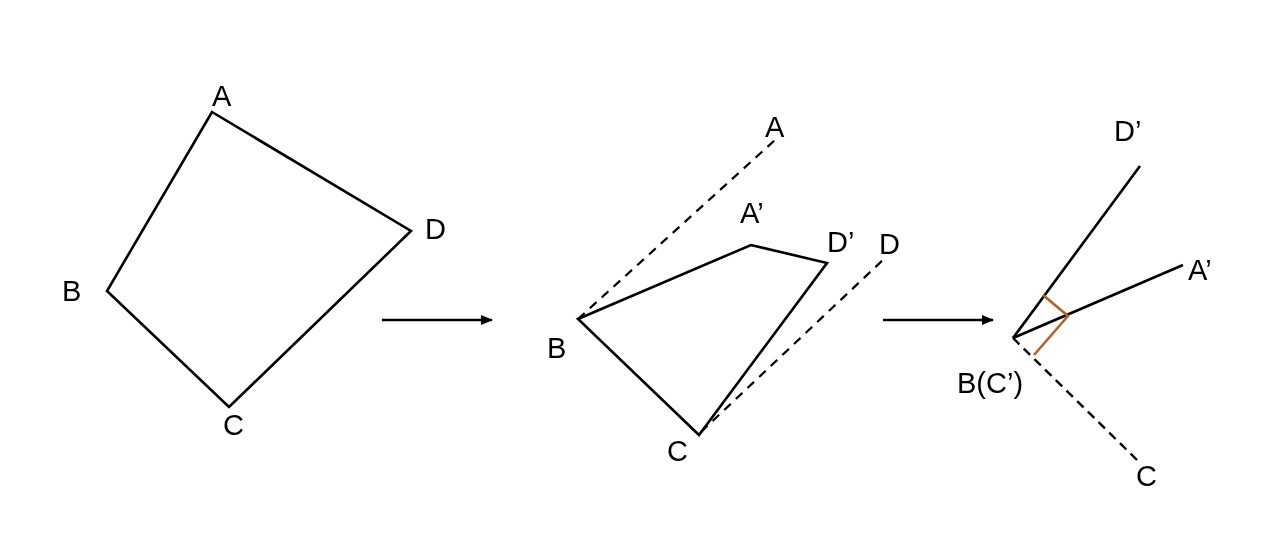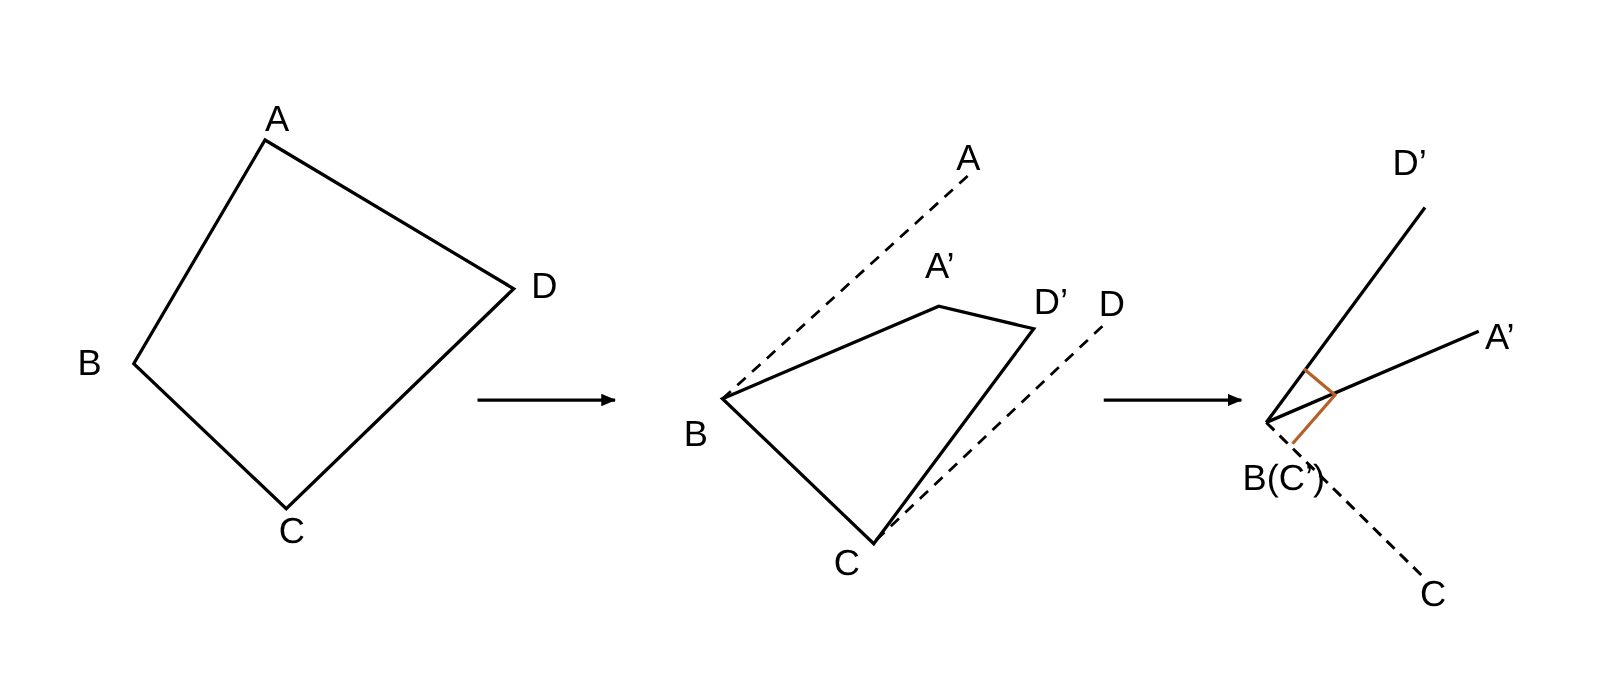--- a/index.html
+++ b/index.html
@@ -55,15 +55,15 @@
 
   <div class="label" style="left:765px; top:113px;">A</div>
   <div class="label" style="left:740px; top:199px;">A’</div>
   <div class="label" style="left:827px; top:228px;">D’</div>
   <div class="label" style="left:879px; top:230px;">D</div>
   <div class="label" style="left:547px; top:334px;">B</div>
   <div class="label" style="left:667px; top:437px;">C</div>
 
   <div class="label" style="left:1114px; top:117px;">D’</div>
   <div class="label" style="left:1188px; top:256px;">A’</div>
-  <div class="label" style="left:994px; top:369px;">B(C’)</div>
+  <div class="label" style="left:957px; top:369px;">B(C’)</div>
   <div class="label" style="left:1136px; top:462px;">C</div>
 </div>
 
 </body></html>

